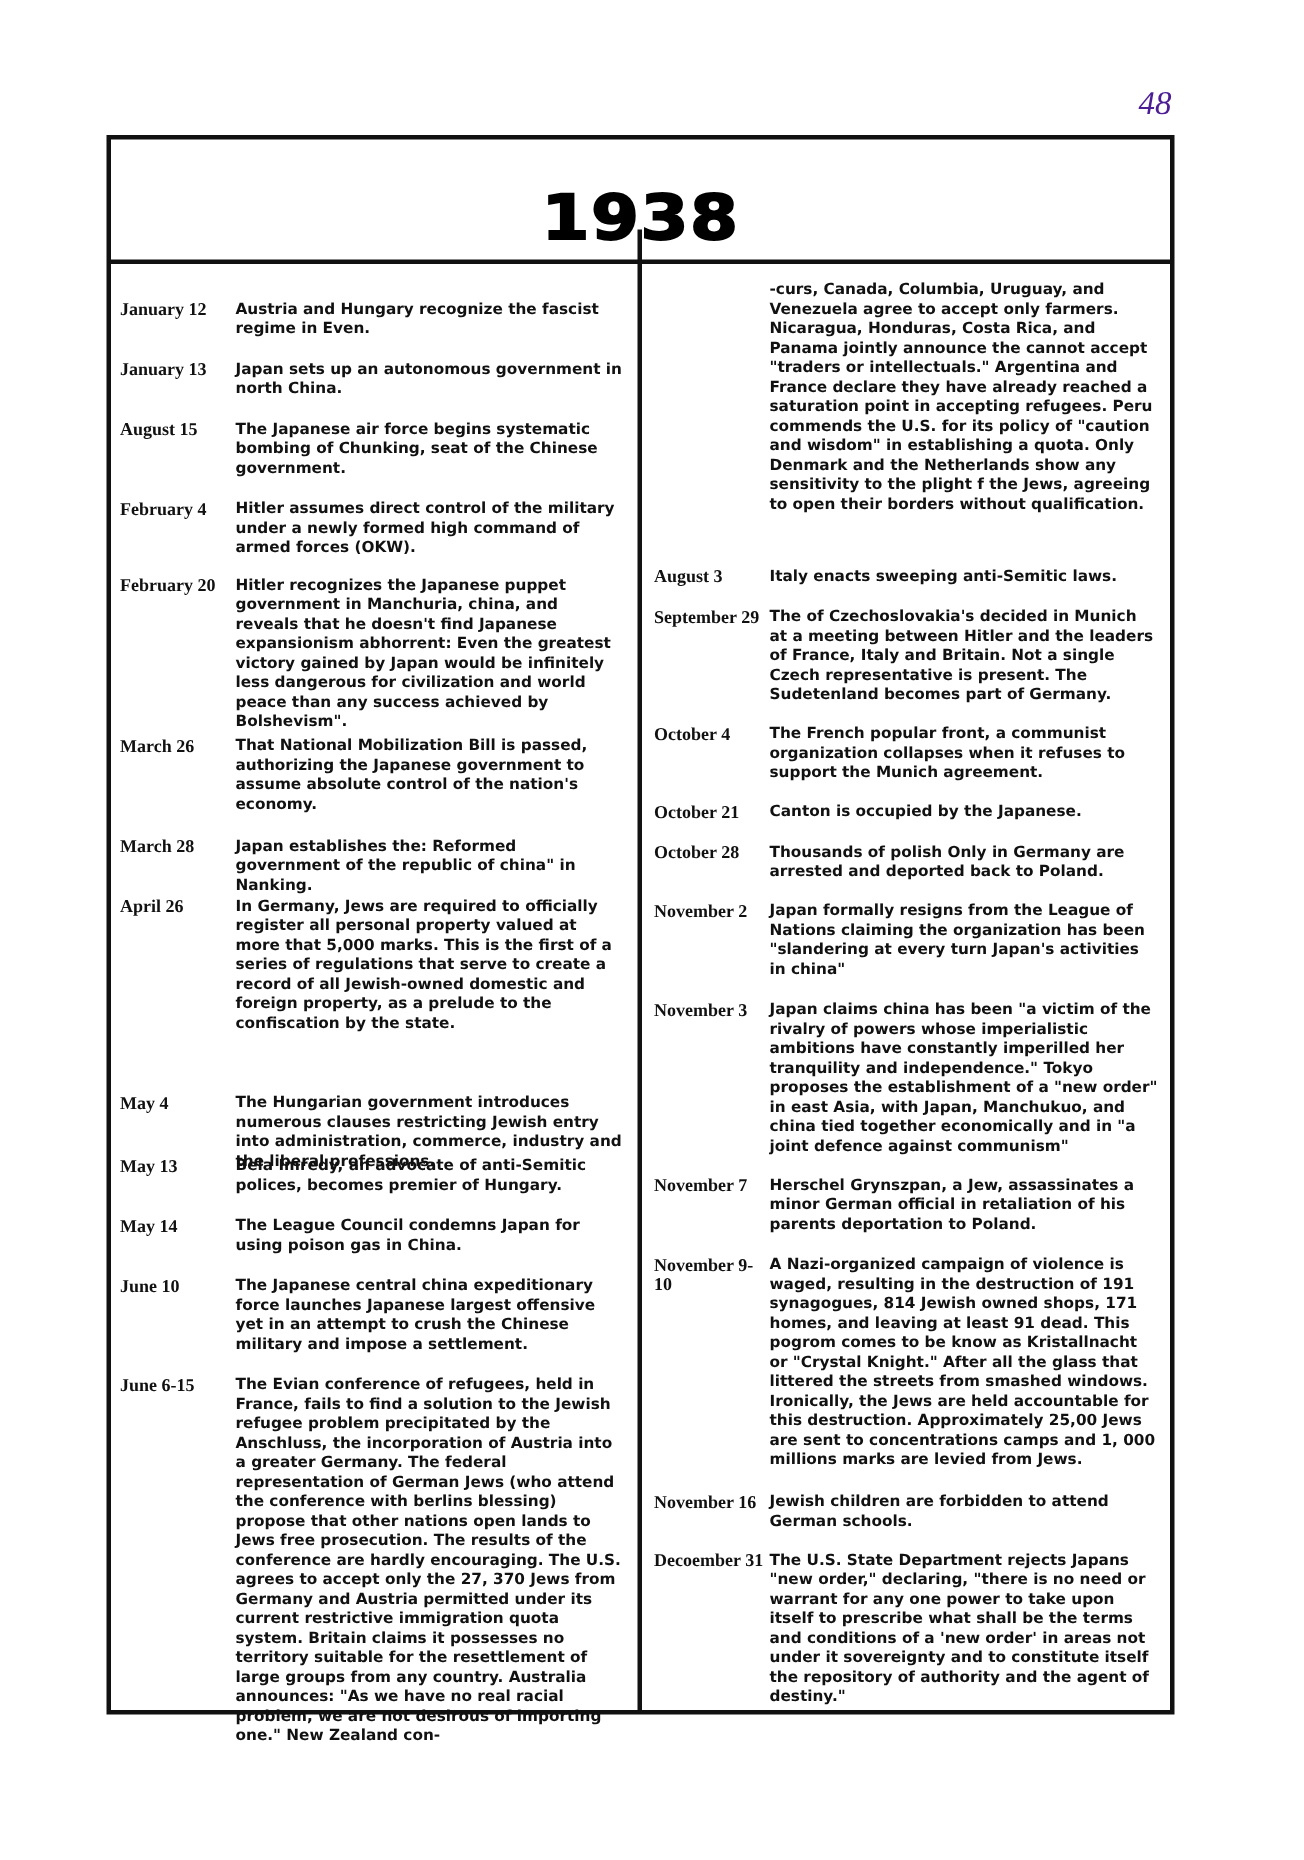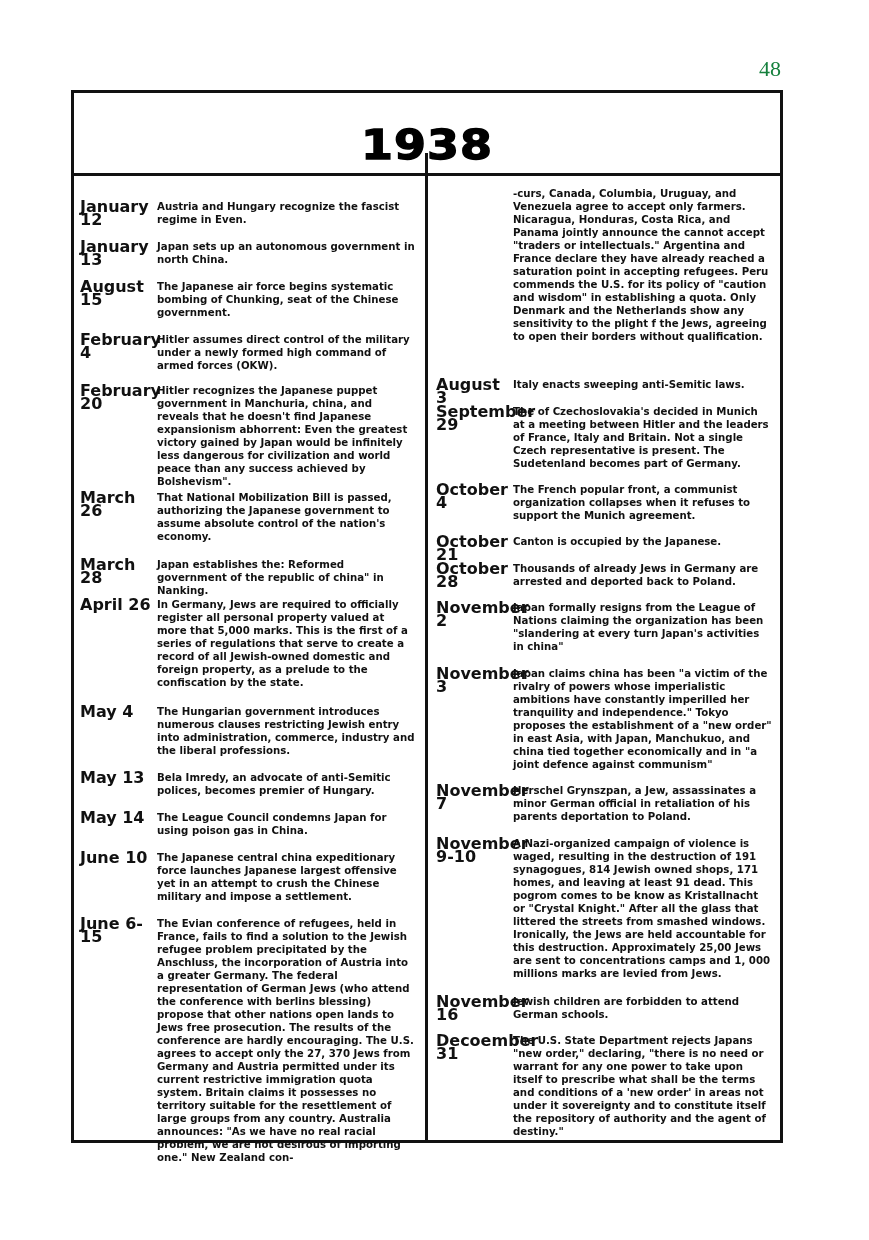--- a/index.html
+++ b/index.html
@@ -1,31 +1,31 @@
 <!DOCTYPE html>
 <html><head>
 <meta charset="utf-8">
 <style>
   html, body { margin: 0; padding: 0; background: #ffffff; }
   body { width: 869px; height: 1240px; position: relative; overflow: hidden;
          font-family: "DejaVu Sans", sans-serif; color: #111; }
   .page-number { position: absolute; top: 56px; right: 88px; font-family: "Liberation Serif", serif;
-                 font-size: 22px; color: #15803d; }
+                 font-style: italic; font-size: 22px; color: #4c1d95; }
   .frame { position: absolute; left: 71px; top: 90px; width: 706px; height: 1047px;
            border: 3px solid #111; }
   .title-box { position: absolute; left: 0; top: 0; right: 0; height: 57px;
                border-bottom: 3px solid #111; display: flex; align-items: center; justify-content: center; margin-top: 23px; }
   .title { font-family: "DejaVu Sans", sans-serif; font-weight: 900; font-size: 46px;
            letter-spacing: 1px; transform: scaleY(0.9); color: #000; -webkit-text-stroke: 1.5px #000; }
   .divider { position: absolute; left: 351px; top: 60px; bottom: 0; width: 3px; background: #111; }
   .col { position: absolute; top: 60px; bottom: 0; font-size: 10.2px; line-height: 13px; font-weight: bold; }
   .col-left { left: 6px; width: 340px; }
   .col-right { left: 362px; width: 340px; }
   .entry { position: absolute; left: 0; right: 0; display: flex; margin-top: 28px; }
-  .date { width: 77px; flex: 0 0 77px; font-size: 16px; }
+  .date { width: 77px; flex: 0 0 77px; font-size: 12px; font-family: Liberation Serif, serif; }
   .text { flex: 1; padding-right: 4px; }
 </style>
 </head>
 <body>
 
 <div class="page-number">48</div>
 
 <div class="frame">
   <div class="title-box">
     <div class="title">1938</div>
@@ -58,21 +58,21 @@
         <div class="text">That National Mobilization Bill is passed, authorizing the Japanese government to assume absolute control of the nation's economy.</div>
       </div>
     <div class="entry" style="top:377px">
         <div class="date">March 28</div>
         <div class="text">Japan establishes the: Reformed government of the republic of china" in Nanking.</div>
       </div>
     <div class="entry" style="top:417px">
         <div class="date">April 26</div>
         <div class="text">In Germany, Jews are required to officially register all personal property valued at more that 5,000 marks. This is the first of a series of regulations that serve to create a record of all Jewish-owned domestic and foreign property, as a prelude to the confiscation by the state.</div>
       </div>
-    <div class="entry" style="top:524px">
+    <div class="entry" style="top:548px">
         <div class="date">May 4</div>
         <div class="text">The Hungarian government introduces numerous clauses restricting Jewish entry into administration, commerce, industry and the liberal professions.</div>
       </div>
     <div class="entry" style="top:590px">
         <div class="date">May 13</div>
         <div class="text">Bela Imredy, an advocate of anti-Semitic polices, becomes premier of Hungary.</div>
       </div>
     <div class="entry" style="top:630px">
         <div class="date">May 14</div>
         <div class="text">The League Council condemns Japan for using poison gas in China.</div>
@@ -103,21 +103,21 @@
     <div class="entry" style="top:302px">
         <div class="date">October 4</div>
         <div class="text">The French popular front, a communist organization collapses when it refuses to support the Munich agreement.</div>
       </div>
     <div class="entry" style="top:354px">
         <div class="date">October 21</div>
         <div class="text">Canton is occupied by the Japanese.</div>
       </div>
     <div class="entry" style="top:381px">
         <div class="date">October 28</div>
-        <div class="text">Thousands of already Jews in Germany are arrested and deported back to Poland.</div>
+        <div class="text">Thousands of polish Only in Germany are arrested and deported back to Poland.</div>
       </div>
     <div class="entry" style="top:420px">
         <div class="date">November 2</div>
         <div class="text">Japan formally resigns from the League of Nations claiming the organization has been "slandering at every turn Japan's activities in china"</div>
       </div>
     <div class="entry" style="top:486px">
         <div class="date">November 3</div>
         <div class="text">Japan claims china has been "a victim of the rivalry of powers whose imperialistic ambitions have constantly imperilled her tranquility and independence." Tokyo proposes the establishment of a "new order" in east Asia, with Japan, Manchukuo, and china tied together economically and in "a joint defence against communism"</div>
       </div>
     <div class="entry" style="top:603px">

